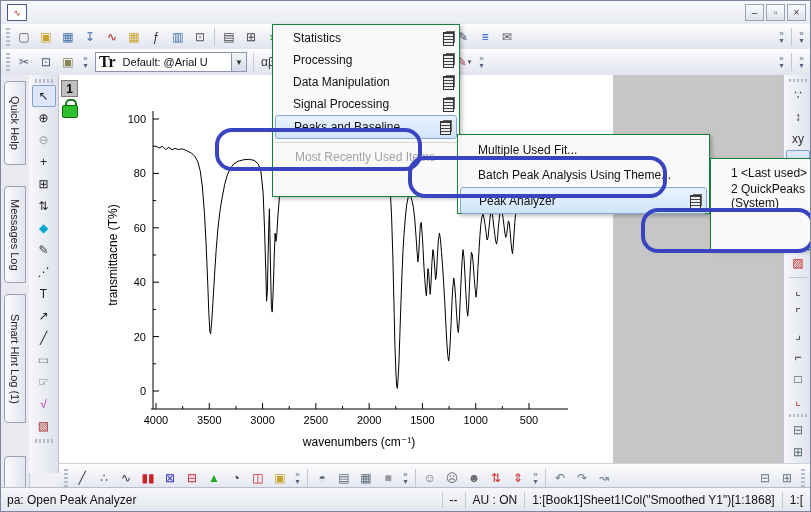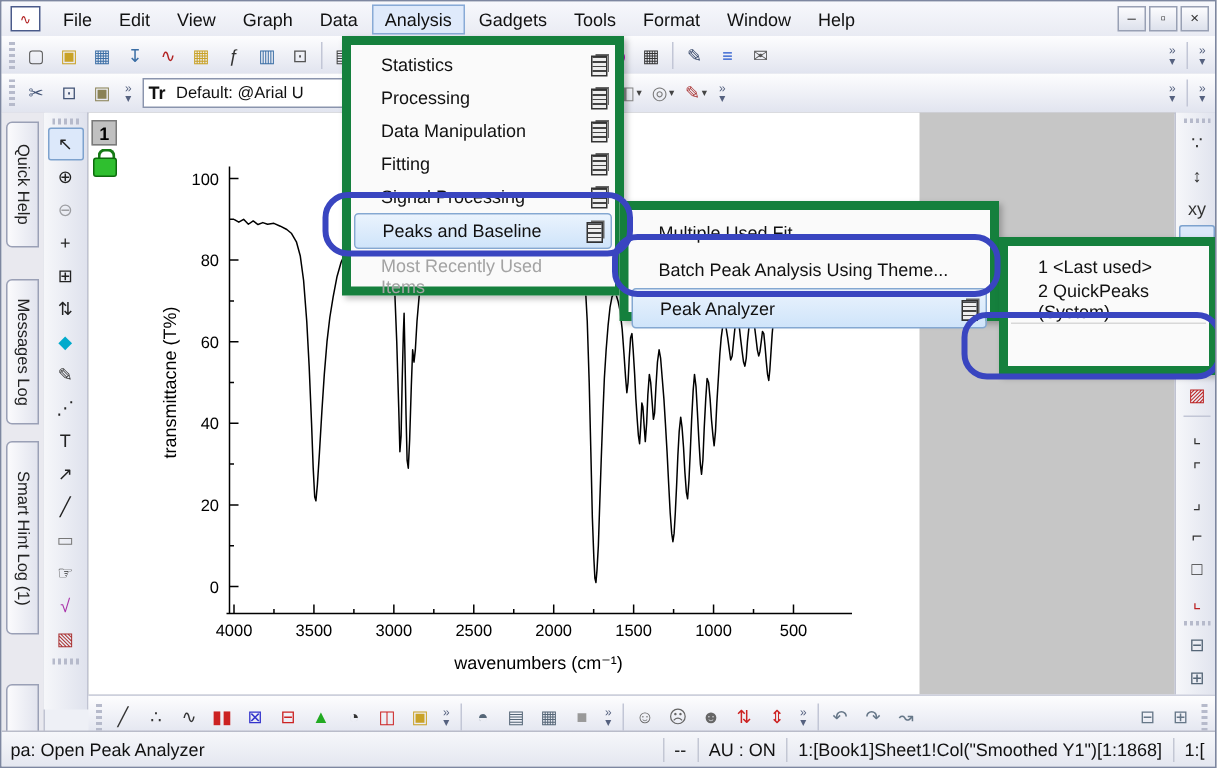--- a/index.html
+++ b/index.html
@@ -33,21 +33,21 @@
   .tb-btn.sel{background:#dce8fa;border-color:#7da2ce;}
   .tb-btn.dis{opacity:.38;}
   .tb-btn .g{font-size:12px;line-height:1;}
   .tb-btn .dropar{font-size:7px;color:#444;margin-left:1px;}
   .combo{height:18px;background:#fff;border:1px solid #8a94ad;display:flex;align-items:center;
          margin:0 3px;font-size:11px;}
   .combo .val{padding:0 4px;white-space:nowrap;overflow:hidden;text-overflow:ellipsis;}
   .combo .arr{width:14px;height:100%;background:linear-gradient(#f4f5f9,#d8dce9);
               border-left:1px solid #8a94ad;display:flex;align-items:center;justify-content:center;
               font-size:8px;color:#333;}
-  .fontpre{font-family:Liberation Sans, sans-serif;font-weight:bold;font-size:12px;padding:16px 3px;}
+  .fontpre{font-family:Liberation Serif, serif;font-weight:bold;font-size:16px;padding:16px 3px;}
   
   .tabstrip{position:absolute;left:0;top:74px;width:28px;bottom:23px;background:#e9e9ef;
             border-right:1px solid #c0c3d2;overflow:hidden;}
   .side-tab{position:absolute;left:3px;width:22px;background:linear-gradient(to right,#fbfbfd,#e2e4ee);
             border:1px solid #9aa0b6;border-radius:4px 0 0 4px;display:flex;align-items:center;
             justify-content:center;writing-mode:vertical-rl;font-size:11px;color:#222;padding:4px 0;
             box-sizing:border-box;}
   .side-tab:nth-of-type(1){top:6px;height:84px;}
   .side-tab:nth-of-type(2){top:111px;height:97px;}
   .side-tab:nth-of-type(3){top:219px;height:129px;}
@@ -68,22 +68,22 @@
   .layer-badge{position:absolute;left:2px;top:5px;width:15px;height:15px;background:#c0c0c0;
                border:1px solid #7a7a7a;display:flex;align-items:center;justify-content:center;
                font-weight:bold;font-size:12px;color:#000;}
   .lock{position:absolute;left:3px;top:24px;width:16px;height:18px;}
   .lock .sh{position:absolute;left:3px;top:0;width:8px;height:8px;border:2px solid #157a15;
             border-bottom:none;border-radius:5px 5px 0 0;}
   .lock .bd{position:absolute;left:0;top:6px;width:14px;height:11px;background:#2fbf2f;
             border:1px solid #0d6b0d;border-radius:2px;}
   svg text{font-family:"Liberation Sans","DejaVu Sans",sans-serif;}
   
-  .menu{position:absolute;background:#fafafa;border:6px solid #15803d;
-        box-shadow:2px 2px 4px rgba(0,0,0,.25);z-index:50;padding:2px 0;box-sizing:border-box;}
+  .menu{position:absolute;background:#fafafa;border:1px solid #15803d;
+        box-shadow:2px 2px 4px rgba(0,0,0,.25);z-index:50;padding:2px 0;box-sizing:border-box;margin-left:44px;}
   .menu1{left:227px;top:23px;width:188px;height:173px;}
   .menu2{left:412px;top:133px;width:253px;height:80px;}
   .menu3{left:665px;top:157px;width:146px;height:92px;}
   .menu-item{position:relative;display:flex;align-items:center;padding:0 24px 0 20px;cursor:default;}
   .menu1 .menu-item{height:22px;}
   .menu2 .menu-item{height:25px;}
   .menu3 .menu-item{height:23px;}
   .menu-item.hl{background:linear-gradient(#eaf3fd,#cfe4fa);border:1px solid #84a8d2;border-radius:3px;
                 margin:0 2px;padding:0 22px 0 18px;}
   .menu-item.dis{color:#a3a3a3;justify-content:flex-end;}
@@ -102,33 +102,20 @@
   .sb-msg{flex:1;padding-left:6px;white-space:nowrap;}
   .sb-seg{padding:0 7px;border-left:1px solid #c3c7d4;white-space:nowrap;height:16px;display:flex;align-items:center;}
 </style>
 </head>
 <body>
 
 <div class="screen">
 
   <div class="menubar">
     <span class="win-ic">∿</span>
-    <div style="display:flex;">
-        <div class="mb-item">File</div>
-        <div class="mb-item">Edit</div>
-        <div class="mb-item">View</div>
-        <div class="mb-item">Graph</div>
-        <div class="mb-item">Data</div>
-        <div class="mb-item active">Analysis</div>
-        <div class="mb-item">Gadgets</div>
-        <div class="mb-item">Tools</div>
-        <div class="mb-item">Format</div>
-        <div class="mb-item">Window</div>
-        <div class="mb-item">Help</div>
-      </div>
     <div class="win-ctrls">
         <span class="wc-btn">–</span>
         <span class="wc-btn">▫</span>
         <span class="wc-btn">×</span>
       </div>
   </div>
 
   <div class="tbar row2">
       <div class="t-handle"></div>
       <span class="tb-btn">
@@ -545,24 +532,20 @@
       </div>
       <div class="menu-item">
         <span>Processing</span>
         <span class="recalc"></span>
       </div>
       <div class="menu-item">
         <span>Data Manipulation</span>
         <span class="recalc"></span>
       </div>
       <div class="menu-item">
-        <span>Fitting</span>
-        <span class="recalc"></span>
-      </div>
-      <div class="menu-item">
         <span>Signal Processing</span>
         <span class="recalc"></span>
       </div>
       <div class="menu-item hl">
         <span>Peaks and Baseline</span>
         <span class="recalc"></span>
       </div>
       <div class="menu-sep"></div>
       <div class="menu-item dis">
         <span>Most Recently Used Items</span>

